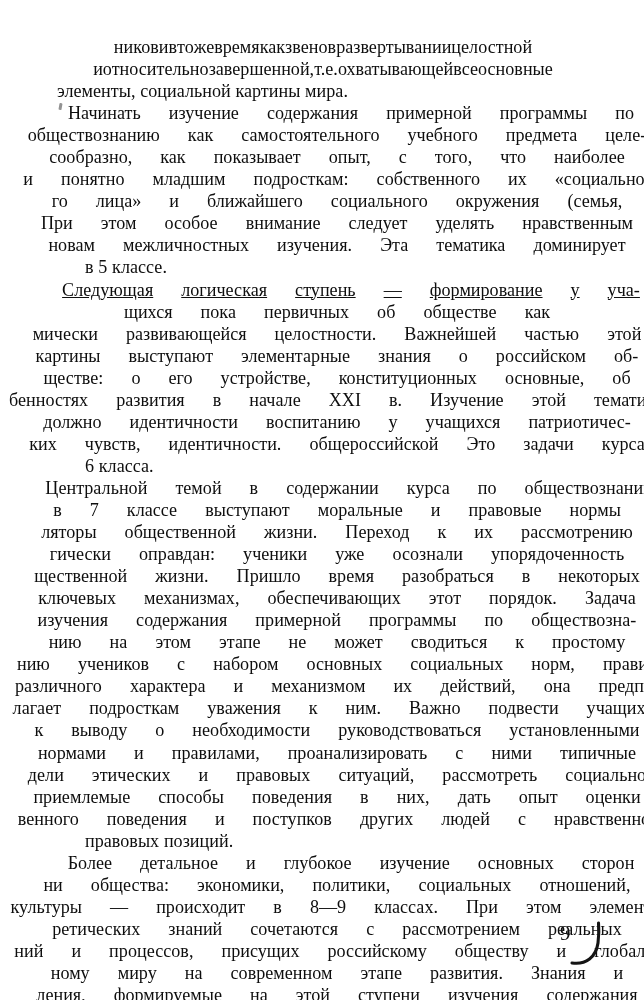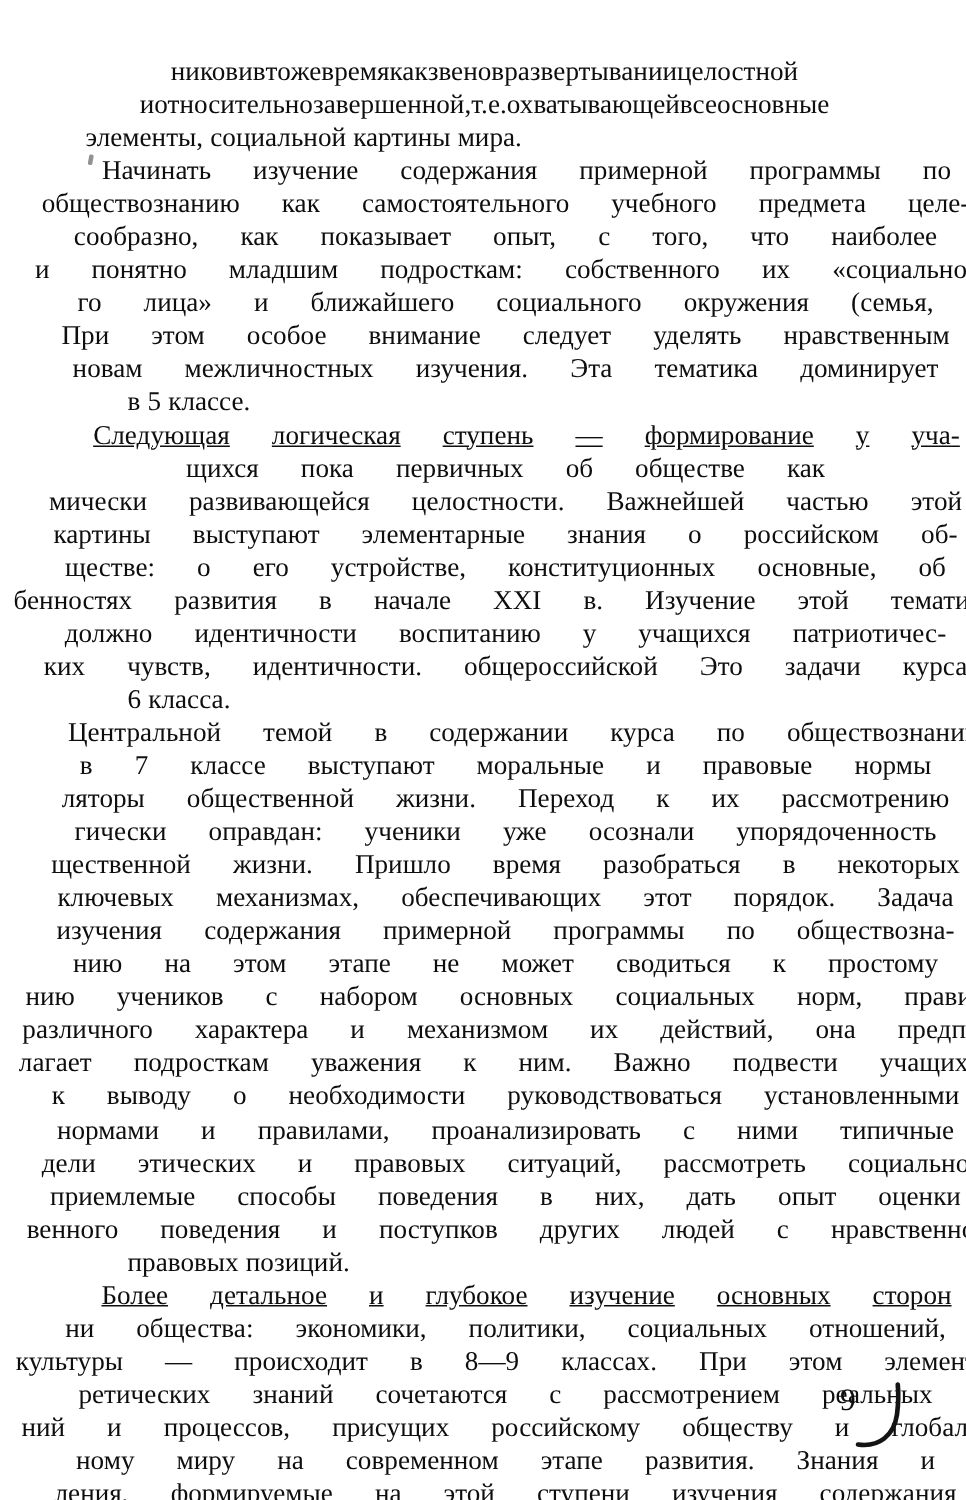--- a/index.html
+++ b/index.html
@@ -143,21 +143,21 @@
         <span class="line j"><span class="w">различного</span><span class="w">характера</span><span class="w">и</span><span class="w">механизмом</span><span class="w">их</span><span class="w">действий,</span><span class="w">она</span><span class="w">предпо-</span></span>
         <span class="line j"><span class="w">лагает</span><span class="w">подросткам</span><span class="w">уважения</span><span class="w">к</span><span class="w">ним.</span><span class="w">Важно</span><span class="w">подвести</span><span class="w">учащихся</span></span>
         <span class="line j"><span class="w">к</span><span class="w">выводу</span><span class="w">о</span><span class="w">необходимости</span><span class="w">руководствоваться</span><span class="w">установленными</span></span>
         <span class="line j"><span class="w">нормами</span><span class="w">и</span><span class="w">правилами,</span><span class="w">проанализировать</span><span class="w">с</span><span class="w">ними</span><span class="w">типичные</span></span>
         <span class="line j"><span class="w">дели</span><span class="w">этических</span><span class="w">и</span><span class="w">правовых</span><span class="w">ситуаций,</span><span class="w">рассмотреть</span><span class="w">социально</span></span>
         <span class="line j"><span class="w">приемлемые</span><span class="w">способы</span><span class="w">поведения</span><span class="w">в</span><span class="w">них,</span><span class="w">дать</span><span class="w">опыт</span><span class="w">оценки</span></span>
         <span class="line j"><span class="w">венного</span><span class="w">поведения</span><span class="w">и</span><span class="w">поступков</span><span class="w">других</span><span class="w">людей</span><span class="w">с</span><span class="w">нравственно-</span></span>
         <span class="line last">правовых позиций.</span>
       </p>
       <p class="para indent">
-        <span class="line j" style="padding-left: 28px; text-decoration: underline;"><span class="w">Более</span><span class="w">детальное</span><span class="w">и</span><span class="w">глубокое</span><span class="w">изучение</span><span class="w">основных</span><span class="w">сторон</span></span>
+        <span class="line j" style="padding-left: 28px;"><span class="w">Более</span><span class="w">детальное</span><span class="w">и</span><span class="w">глубокое</span><span class="w">изучение</span><span class="w">основных</span><span class="w">сторон</span></span>
         <span class="line j"><span class="w">ни</span><span class="w">общества:</span><span class="w">экономики,</span><span class="w">политики,</span><span class="w">социальных</span><span class="w">отношений,</span></span>
         <span class="line j"><span class="w">культуры</span><span class="w">—</span><span class="w">происходит</span><span class="w">в</span><span class="w">8—9</span><span class="w">классах.</span><span class="w">При</span><span class="w">этом</span><span class="w">элементы</span></span>
         <span class="line j"><span class="w">ретических</span><span class="w">знаний</span><span class="w">сочетаются</span><span class="w">с</span><span class="w">рассмотрением</span><span class="w">реальных</span></span>
         <span class="line j"><span class="w">ний</span><span class="w">и</span><span class="w">процессов,</span><span class="w">присущих</span><span class="w">российскому</span><span class="w">обществу</span><span class="w">и</span><span class="w">глобаль-</span></span>
         <span class="line j"><span class="w">ному</span><span class="w">миру</span><span class="w">на</span><span class="w">современном</span><span class="w">этапе</span><span class="w">развития.</span><span class="w">Знания</span><span class="w">и</span></span>
         <span class="line j"><span class="w">ления,</span><span class="w">формируемые</span><span class="w">на</span><span class="w">этой</span><span class="w">ступени</span><span class="w">изучения</span><span class="w">содержания</span></span>
       </p>
     </div>
 
   <div class="stray-mark"></div>

